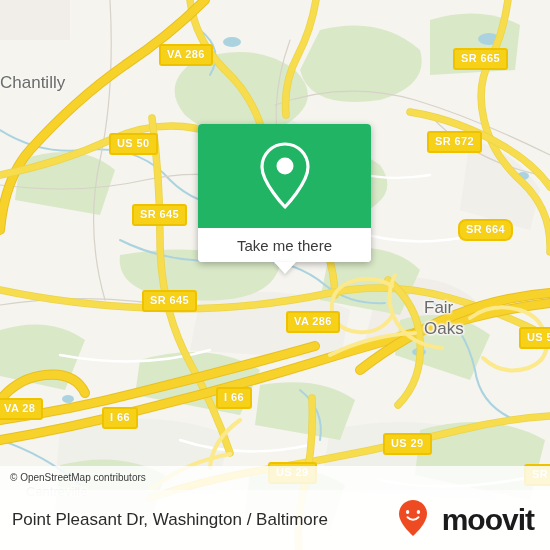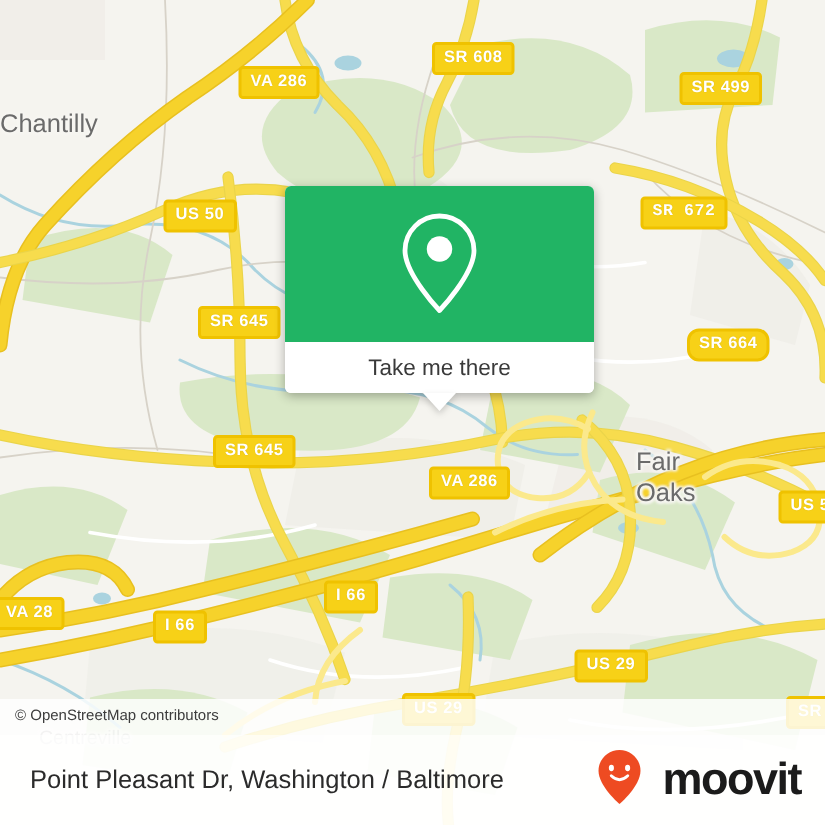--- a/index.html
+++ b/index.html
@@ -38,21 +38,21 @@
     line-height:19px;
     white-space:pre;
     text-shadow:
       1px 0 2px #f7f6f2,-1px 0 2px #f7f6f2,0 1px 2px #f7f6f2,0 -1px 2px #f7f6f2,
       1px 1px 2px #f7f6f2,-1px -1px 2px #f7f6f2,1px -1px 2px #f7f6f2,-1px 1px 2px #f7f6f2;
   }
   .placelabel.small{font-size:13px;color:#8a8a8a;}
 
   
   #card{
-    position:absolute;left:190px;top:124px;width:206px;
+    position:absolute;left:198px;top:124px;width:173px;
     border-radius:4px;
     box-shadow:0 2px 7px rgba(0,0,0,.30);
     overflow:visible;
     background:#ffffff;
   }
   #card-head{
     background:#21b464;
     height:104px;
     border-radius:4px 4px 0 0;
     display:flex;align-items:center;justify-content:center;
@@ -87,21 +87,21 @@
 
   
   #bottombar{
     position:absolute;left:0;top:490px;width:100%;height:60px;
     background:rgba(255,255,255,.93);
     display:flex;align-items:center;
     box-sizing:border-box;
   }
   #bottom-title{
     flex:1;
-    padding-left:20px;
+    padding-left:12px;
     color:#2b2b2b;
     font-size:17px;
     white-space:nowrap;
     overflow:hidden;
     text-overflow:ellipsis;
   }
   #brand{display:flex;align-items:center;padding-right:16px;}
   #brand-word{
     color:#1b1b1b;font-size:30px;font-weight:bold;letter-spacing:-1px;
     line-height:30px;margin-left:14px;
@@ -236,24 +236,23 @@
         <path class="prim" d="M150 490 q35 -28 80 -36"></path>
         <path class="prim" d="M240 420 q-28 20 -30 48"></path>
       </g>
     </svg>
 
     <div class="placelabel" style="left:0px;top:73px;">Chantilly</div>
     <div class="placelabel" style="left:424px;top:297px;line-height:21px;">Fair<br>Oaks</div>
     <div class="placelabel small" style="left:26px;top:482px;opacity:.55;">Centreville</div>
 
     <div class="shield" style="left:159px;top:44px;">VA 286</div>
-    <div class="shield" style="left:288px;top:28px;">SR 608</div>
-    <div class="shield" style="left:453px;top:48px;">SR 499</div>
+    <div class="shield" style="left:453px;top:48px;">SR 665</div>
     <div class="shield" style="left:109px;top:133px;">US 50</div>
-    <div class="shield" style="left:427px;top:131px;font-family:Liberation Mono, monospace;">SR 672</div>
+    <div class="shield" style="left:427px;top:131px;">SR 672</div>
     <div class="shield" style="left:132px;top:204px;">SR 645</div>
     <div class="shield" style="left:458px;top:219px;border-radius:8px;">SR 664</div>
     <div class="shield" style="left:142px;top:290px;">SR 645</div>
     <div class="shield" style="left:286px;top:311px;">VA 286</div>
     <div class="shield" style="left:519px;top:327px;">US 50</div>
     <div class="shield" style="left:-4px;top:398px;">VA 28</div>
     <div class="shield" style="left:102px;top:407px;">I 66</div>
     <div class="shield" style="left:216px;top:387px;">I 66</div>
     <div class="shield" style="left:383px;top:433px;">US 29</div>
     <div class="shield" style="left:268px;top:462px;">US 29</div>

